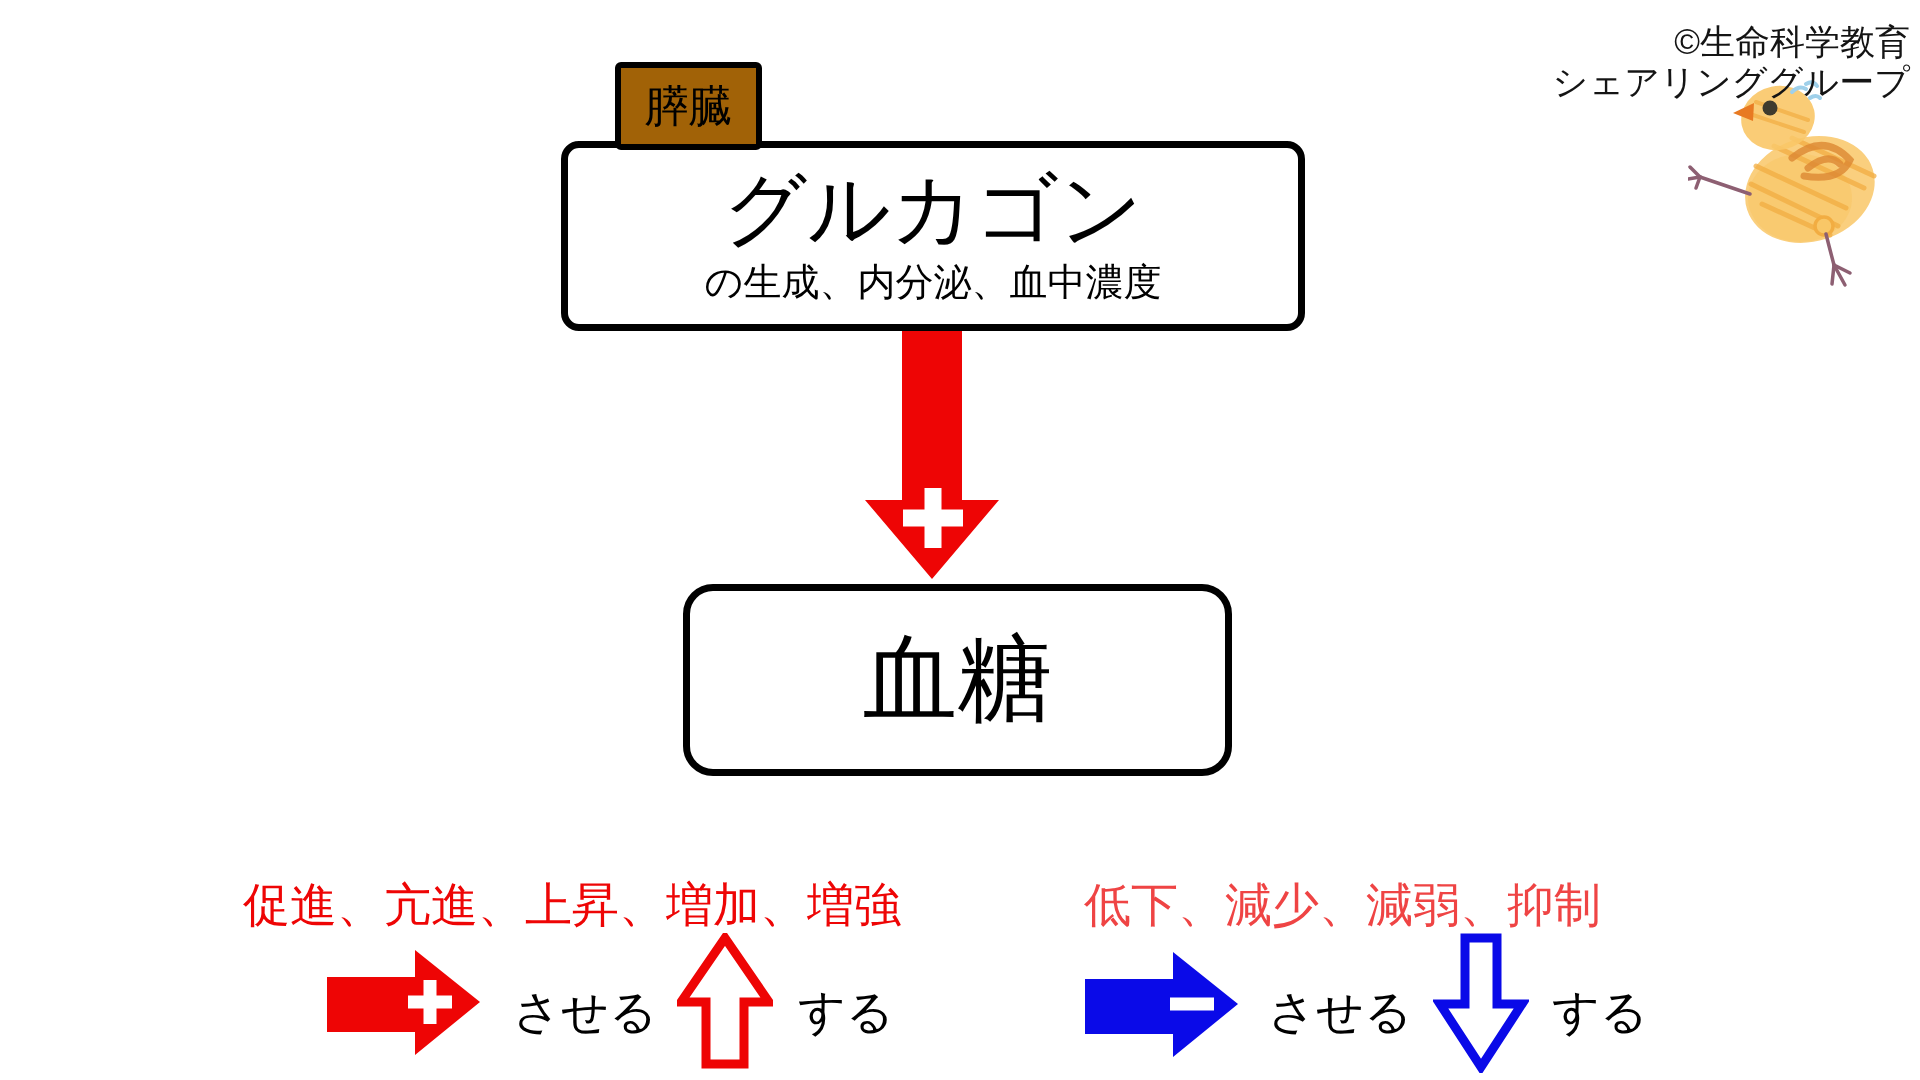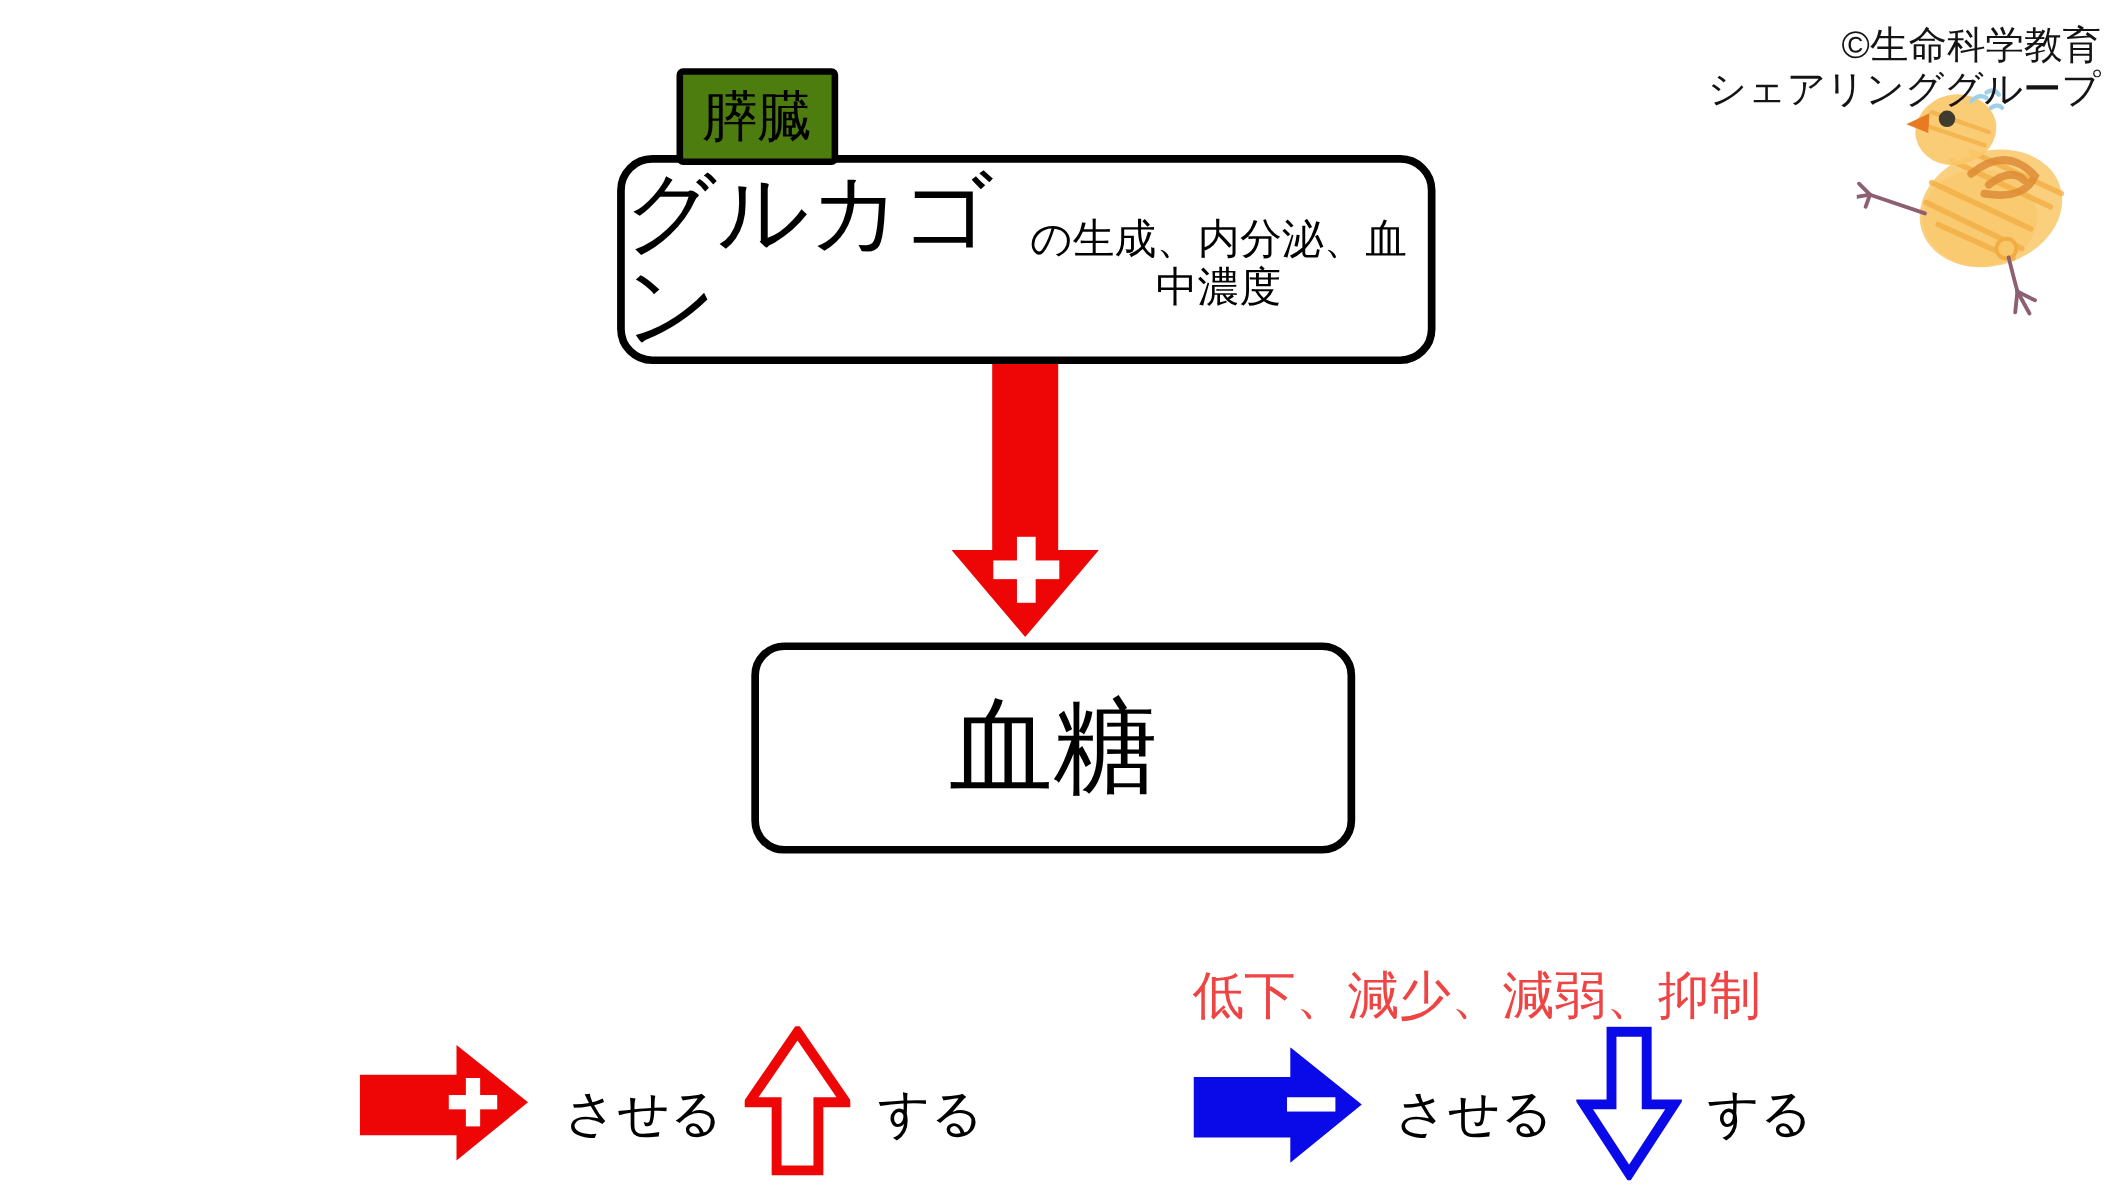--- a/index.html
+++ b/index.html
@@ -16,29 +16,29 @@
     font-size:35px; line-height:40px; color:#141414; white-space:nowrap;
   }
 
   
   .chick { position:absolute; left:1688px; top:80px; width:205px; height:215px; }
 
   
   .pancreas-box {
     position:absolute; left:615px; top:62px; width:147px; height:88px;
     box-sizing:border-box; border:6px solid #000; border-radius:6px;
-    background:#4d7c0f; display:flex; align-items:center; justify-content:center;
-    font-size:50px; z-index:3;font-family:Liberation Mono, monospace;
+    background:#a16207; display:flex; align-items:center; justify-content:center;
+    font-size:44px; z-index:3;font-family:Liberation Mono, monospace;
   }
 
   
   .glucagon-box {
     position:absolute; left:561px; top:141px; width:744px; height:190px;
-    box-sizing:border-box; border:7px solid #000; border-radius:32px;
-    background:#fff; display:flex; flex-direction:row; align-items:center;
+    box-sizing:border-box; border:7px solid #000; border-radius:18px;
+    background:#fff; display:flex; flex-direction:column; align-items:center;
     justify-content:center; z-index:2;
   }
   .glucagon-title { font-size:82px; line-height:1.02; }
   .glucagon-sub   { font-size:38px; line-height:1.15; margin-top:10px;text-align:center; }
 
   
   .bloodsugar-box {
     position:absolute; left:657px; top:584px; width:549px; height:192px;
     box-sizing:border-box; border:7px solid #000; border-radius:30px;
     background:#fff; display:flex; align-items:center; justify-content:center;
@@ -130,20 +130,21 @@
     <g fill="#ffffff">
       <rect x="38" y="179.5" width="60" height="17"></rect>
       <rect x="59.5" y="158" width="17" height="60"></rect>
     </g>
   </svg>
 
   <div class="bloodsugar-box">
     <span>血糖</span>
   </div>
 
+  <div class="legend-words promote">促進、亢進、上昇、増加、増強</div>
 
   <div class="legend-words suppress">低下、減少、減弱、抑制</div>
 
   <svg class="svg-abs" style="left:327px; top:950px; width:154px; height:106px;" viewBox="0 0 154 106" aria-hidden="true">
     <polygon points="0,27 88,27 88,0 153,52 88,105 88,82 0,82" fill="#ee0505"></polygon>
     <g fill="#ffffff">
       <rect x="81" y="45.5" width="44" height="13"></rect>
       <rect x="96.5" y="30" width="13" height="44"></rect>
     </g>
   </svg>

